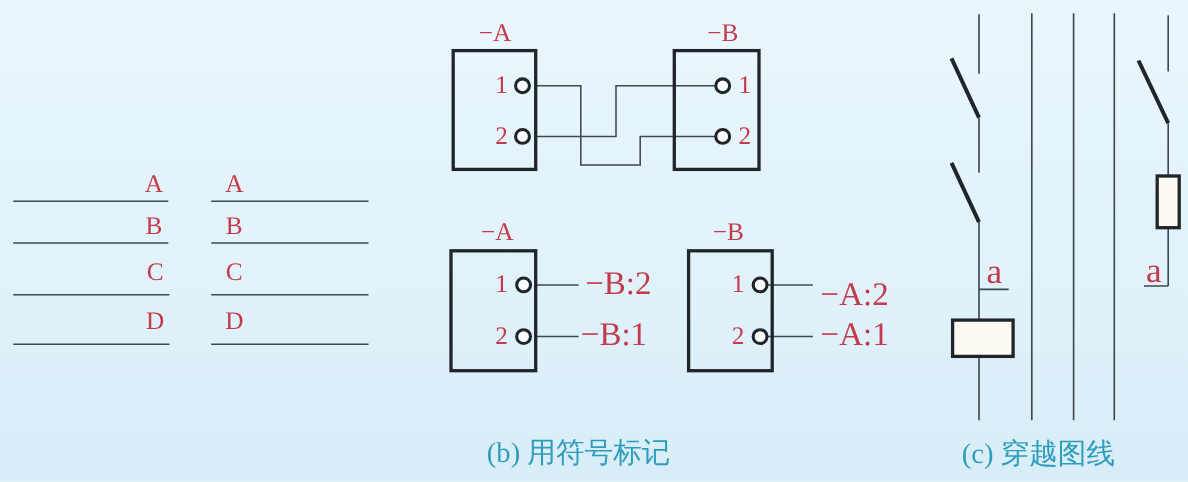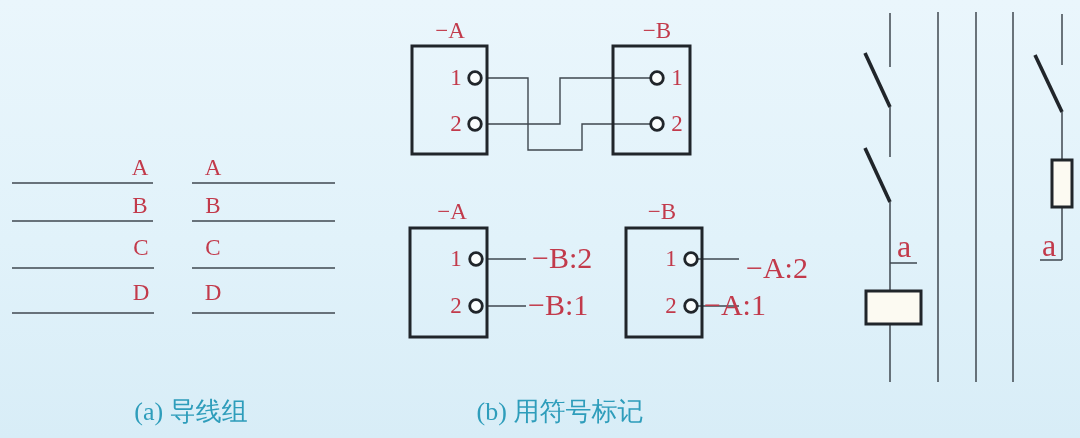--- a/index.html
+++ b/index.html
@@ -140,21 +140,21 @@
 
   <span class="lbl" style="left:452px;top:211px">−A</span>
   <span class="lbl" style="left:662px;top:211px">−B</span>
   <span class="lbl" style="left:456px;top:258px">1</span>
   <span class="lbl" style="left:456px;top:305px">2</span>
   <span class="lbl" style="left:671px;top:258px">1</span>
   <span class="lbl" style="left:671px;top:305px">2</span>
   <span class="reflbl" style="left:532px;top:258px">−B:2</span>
   <span class="reflbl" style="left:528px;top:305px">−B:1</span>
   <span class="reflbl" style="left:746px;top:268px">−A:2</span>
-  <span class="reflbl" style="left:704px;top:305px">−A:1</span>
+  <span class="reflbl" style="left:746px;top:305px">−A:1</span>
 
   <span class="wirelbl" style="left:904px;top:246px">a</span>
   <span class="wirelbl" style="left:1049px;top:245px">a</span>
 
-  <span class="cap" style="left:191px;top:412px">(a) 导线组</span>
-  <span class="cap" style="left:560px;top:412px">(b) 用符号标记</span>
+  <span class="cap" style="left:526px;top:412px">(b) 用符号标记</span>
+  <span class="cap" style="left:944px;top:413px">(c) 穿越图线</span>
 
 </div>
 
 </body></html>

